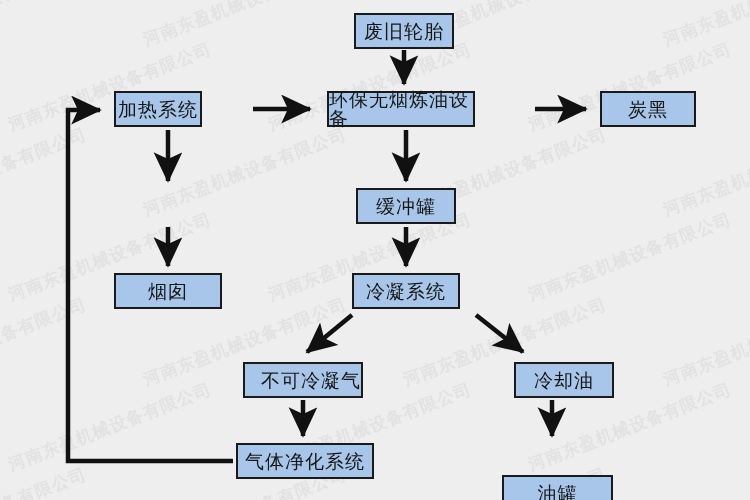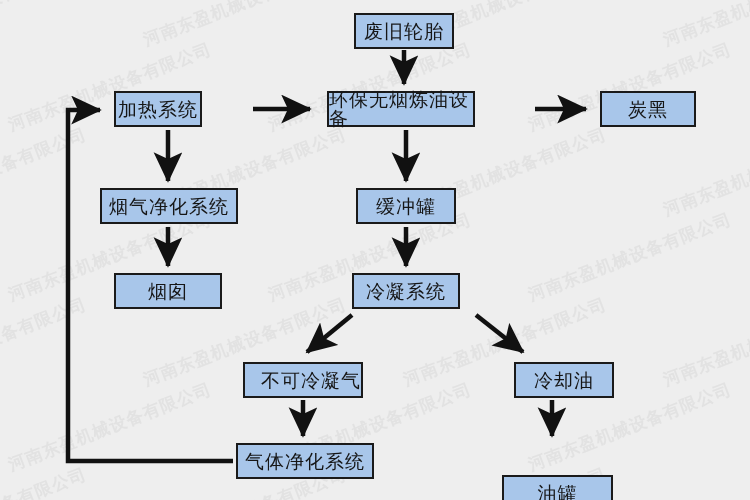--- a/index.html
+++ b/index.html
@@ -171,23 +171,20 @@
     </div>
 
     <div class="node" style="left:327px; top:91px; width:148px; height:36px;">
       <span>环保无烟炼油设备</span>
     </div>
 
     <div class="node" style="left:600px; top:91px; width:96px; height:36px;">
       <span>炭黑</span>
     </div>
 
-    <div class="node" style="left:100px; top:188px; width:138px; height:36px;">
-      <span>烟气净化系统</span>
-    </div>
 
     <div class="node" style="left:114px; top:273px; width:108px; height:36px;">
       <span>烟囱</span>
     </div>
 
     <div class="node" style="left:356px; top:188px; width:100px; height:36px;">
       <span>缓冲罐</span>
     </div>
 
     <div class="node" style="left:352px; top:273px; width:108px; height:36px;">

